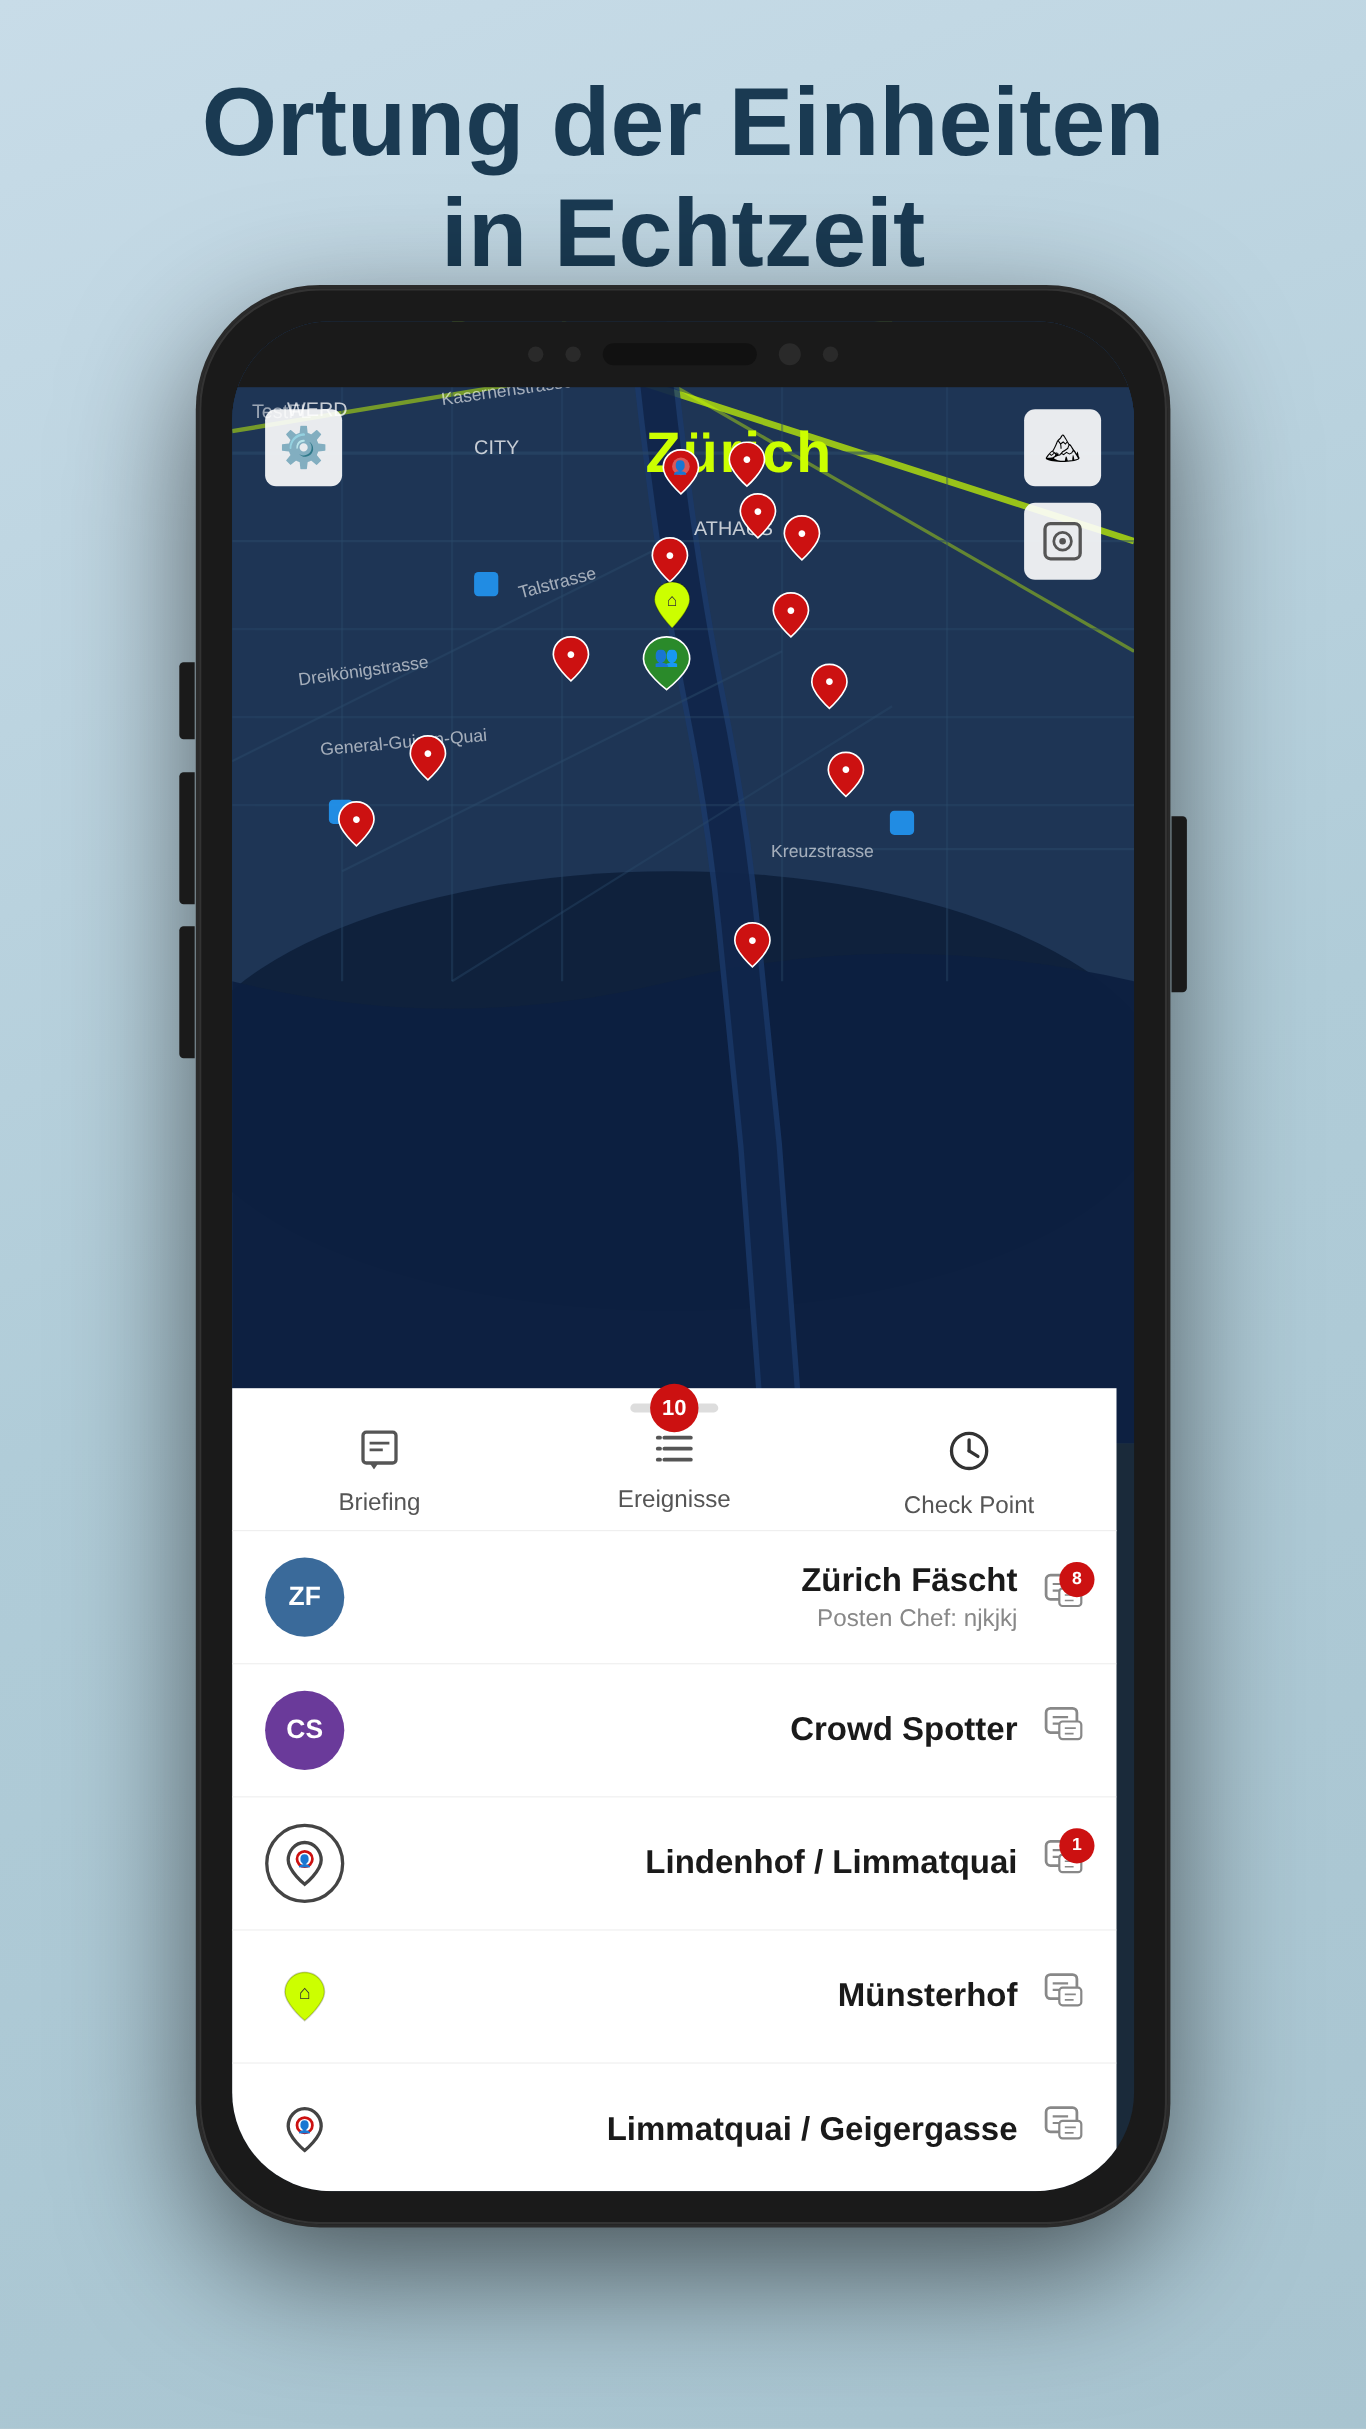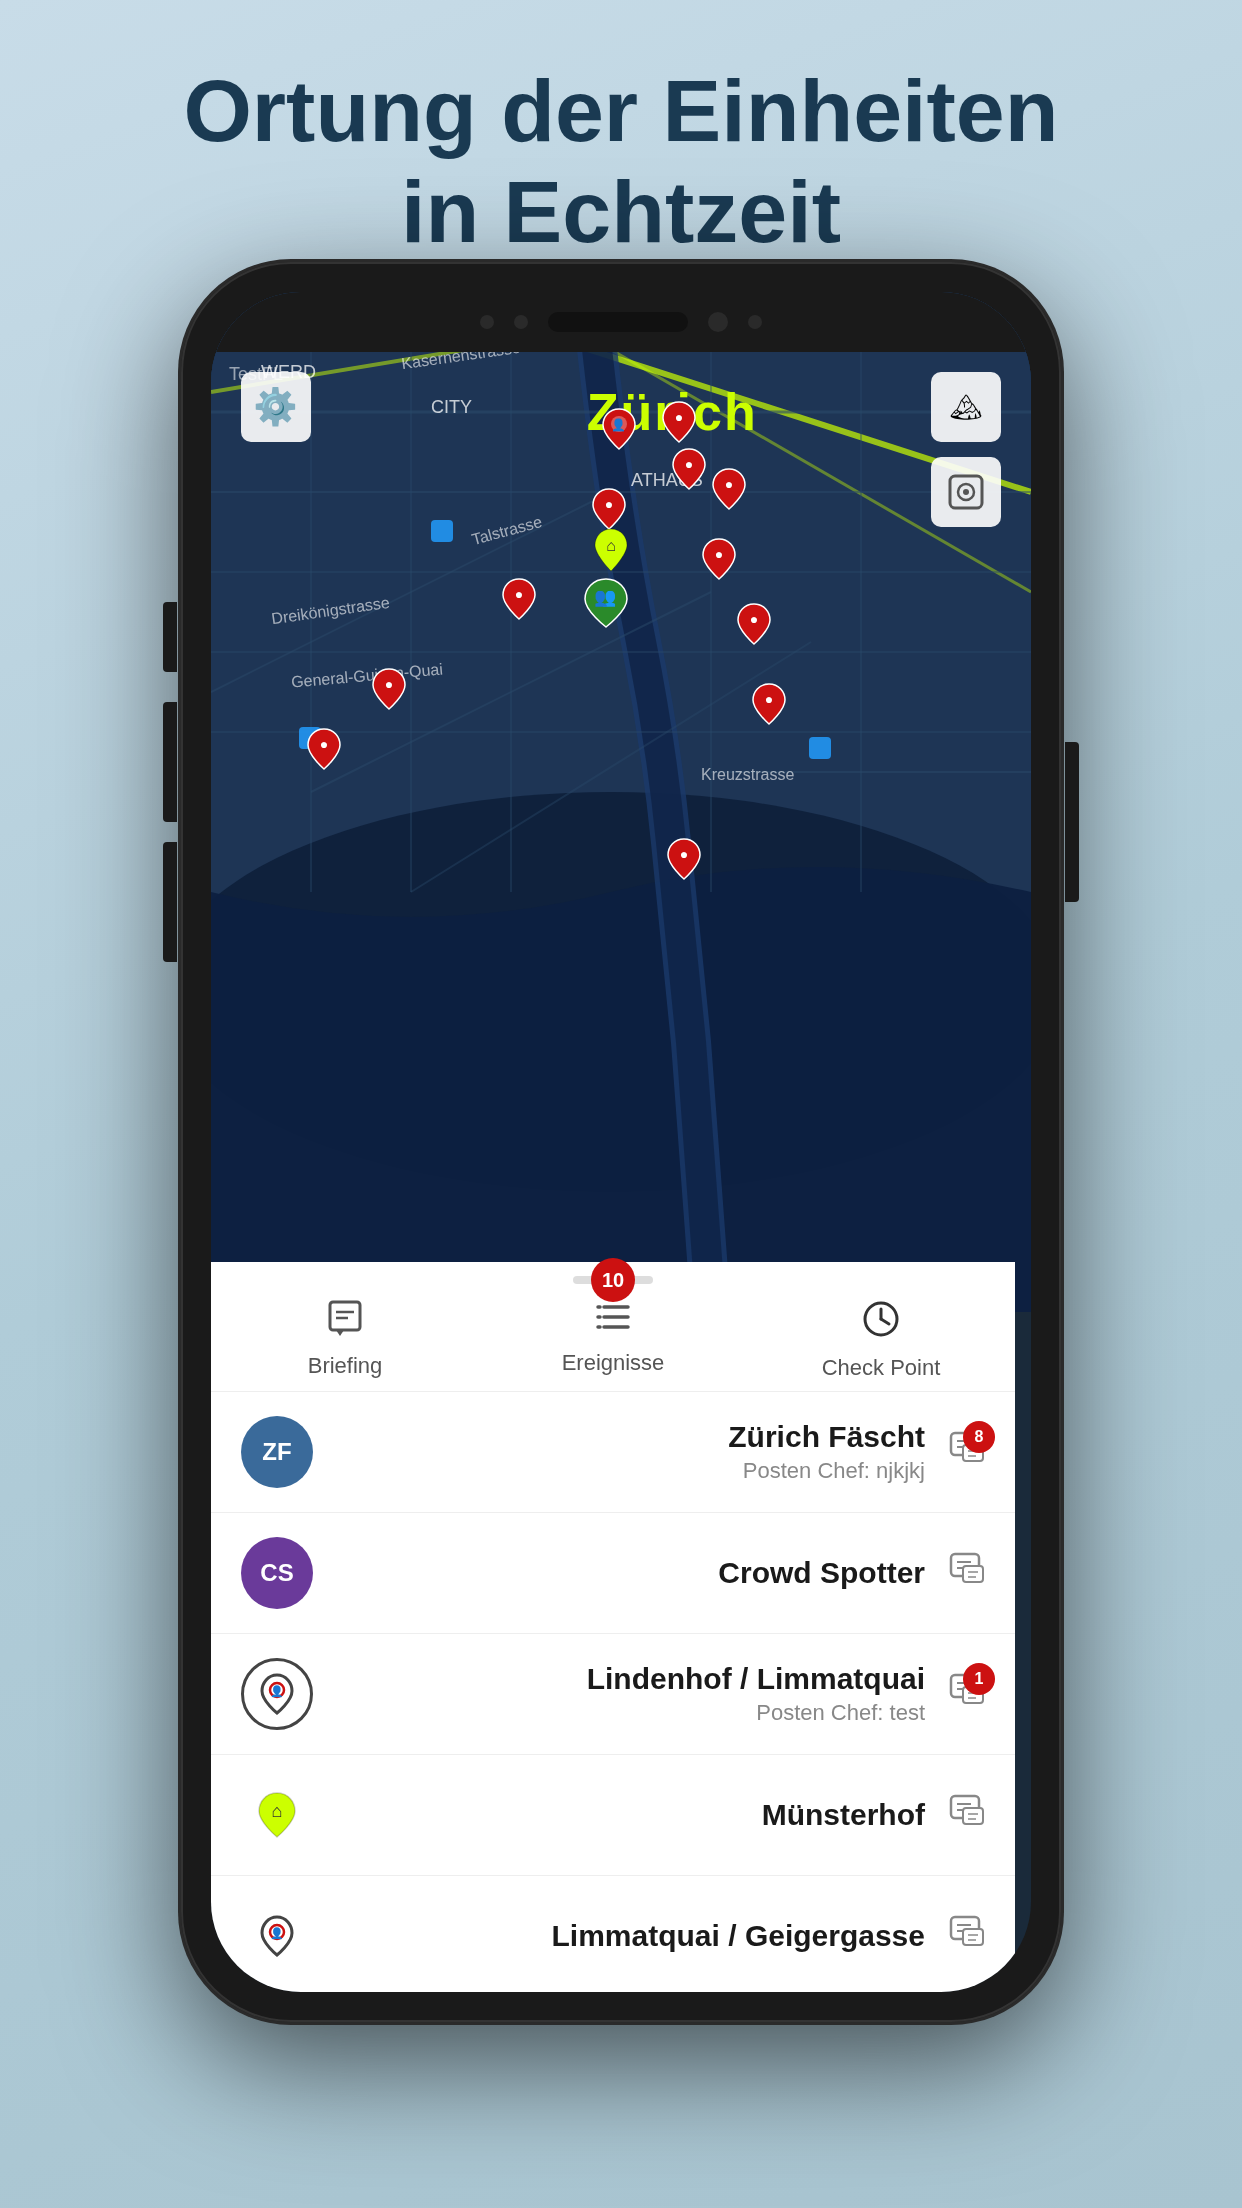--- a/index.html
+++ b/index.html
@@ -648,21 +648,20 @@
         <div class="list-item">
           <div class="list-avatar avatar-pin">
             <svg width="38" height="44" viewBox="0 0 38 44">
                 <path d="M19 3 C10 3 4 11 4 19 C4 29 19 41 19 41 C19 41 34 29 34 19 C34 11 28 3 19 3Z" fill="none" stroke="#444" stroke-width="3"></path>
                 <circle cx="19" cy="18" r="7" fill="none" stroke="#cc1111" stroke-width="2.5"></circle>
                 <text x="19" y="23" text-anchor="middle" fill="#cc1111" font-size="11">👤</text>
               </svg>
           </div>
           <div class="list-text">
             <div class="list-title">Lindenhof / Limmatquai</div>
-            <div class="list-sub">Posten Chef: test</div>
           </div>
           <div class="list-action">
             <svg width="36" height="36" viewBox="0 0 36 36">
                 <rect x="2" y="2" width="28" height="22" rx="4" fill="none" stroke="#888" stroke-width="2.5"></rect>
                 <line x1="8" y1="10" x2="22" y2="10" stroke="#888" stroke-width="2"></line>
                 <line x1="8" y1="16" x2="18" y2="16" stroke="#888" stroke-width="2"></line>
                 <rect x="14" y="14" width="20" height="16" rx="3" fill="white" stroke="#888" stroke-width="2"></rect>
                 <line x1="19" y1="20" x2="29" y2="20" stroke="#888" stroke-width="1.5"></line>
                 <line x1="19" y1="25" x2="27" y2="25" stroke="#888" stroke-width="1.5"></line>
               </svg>

